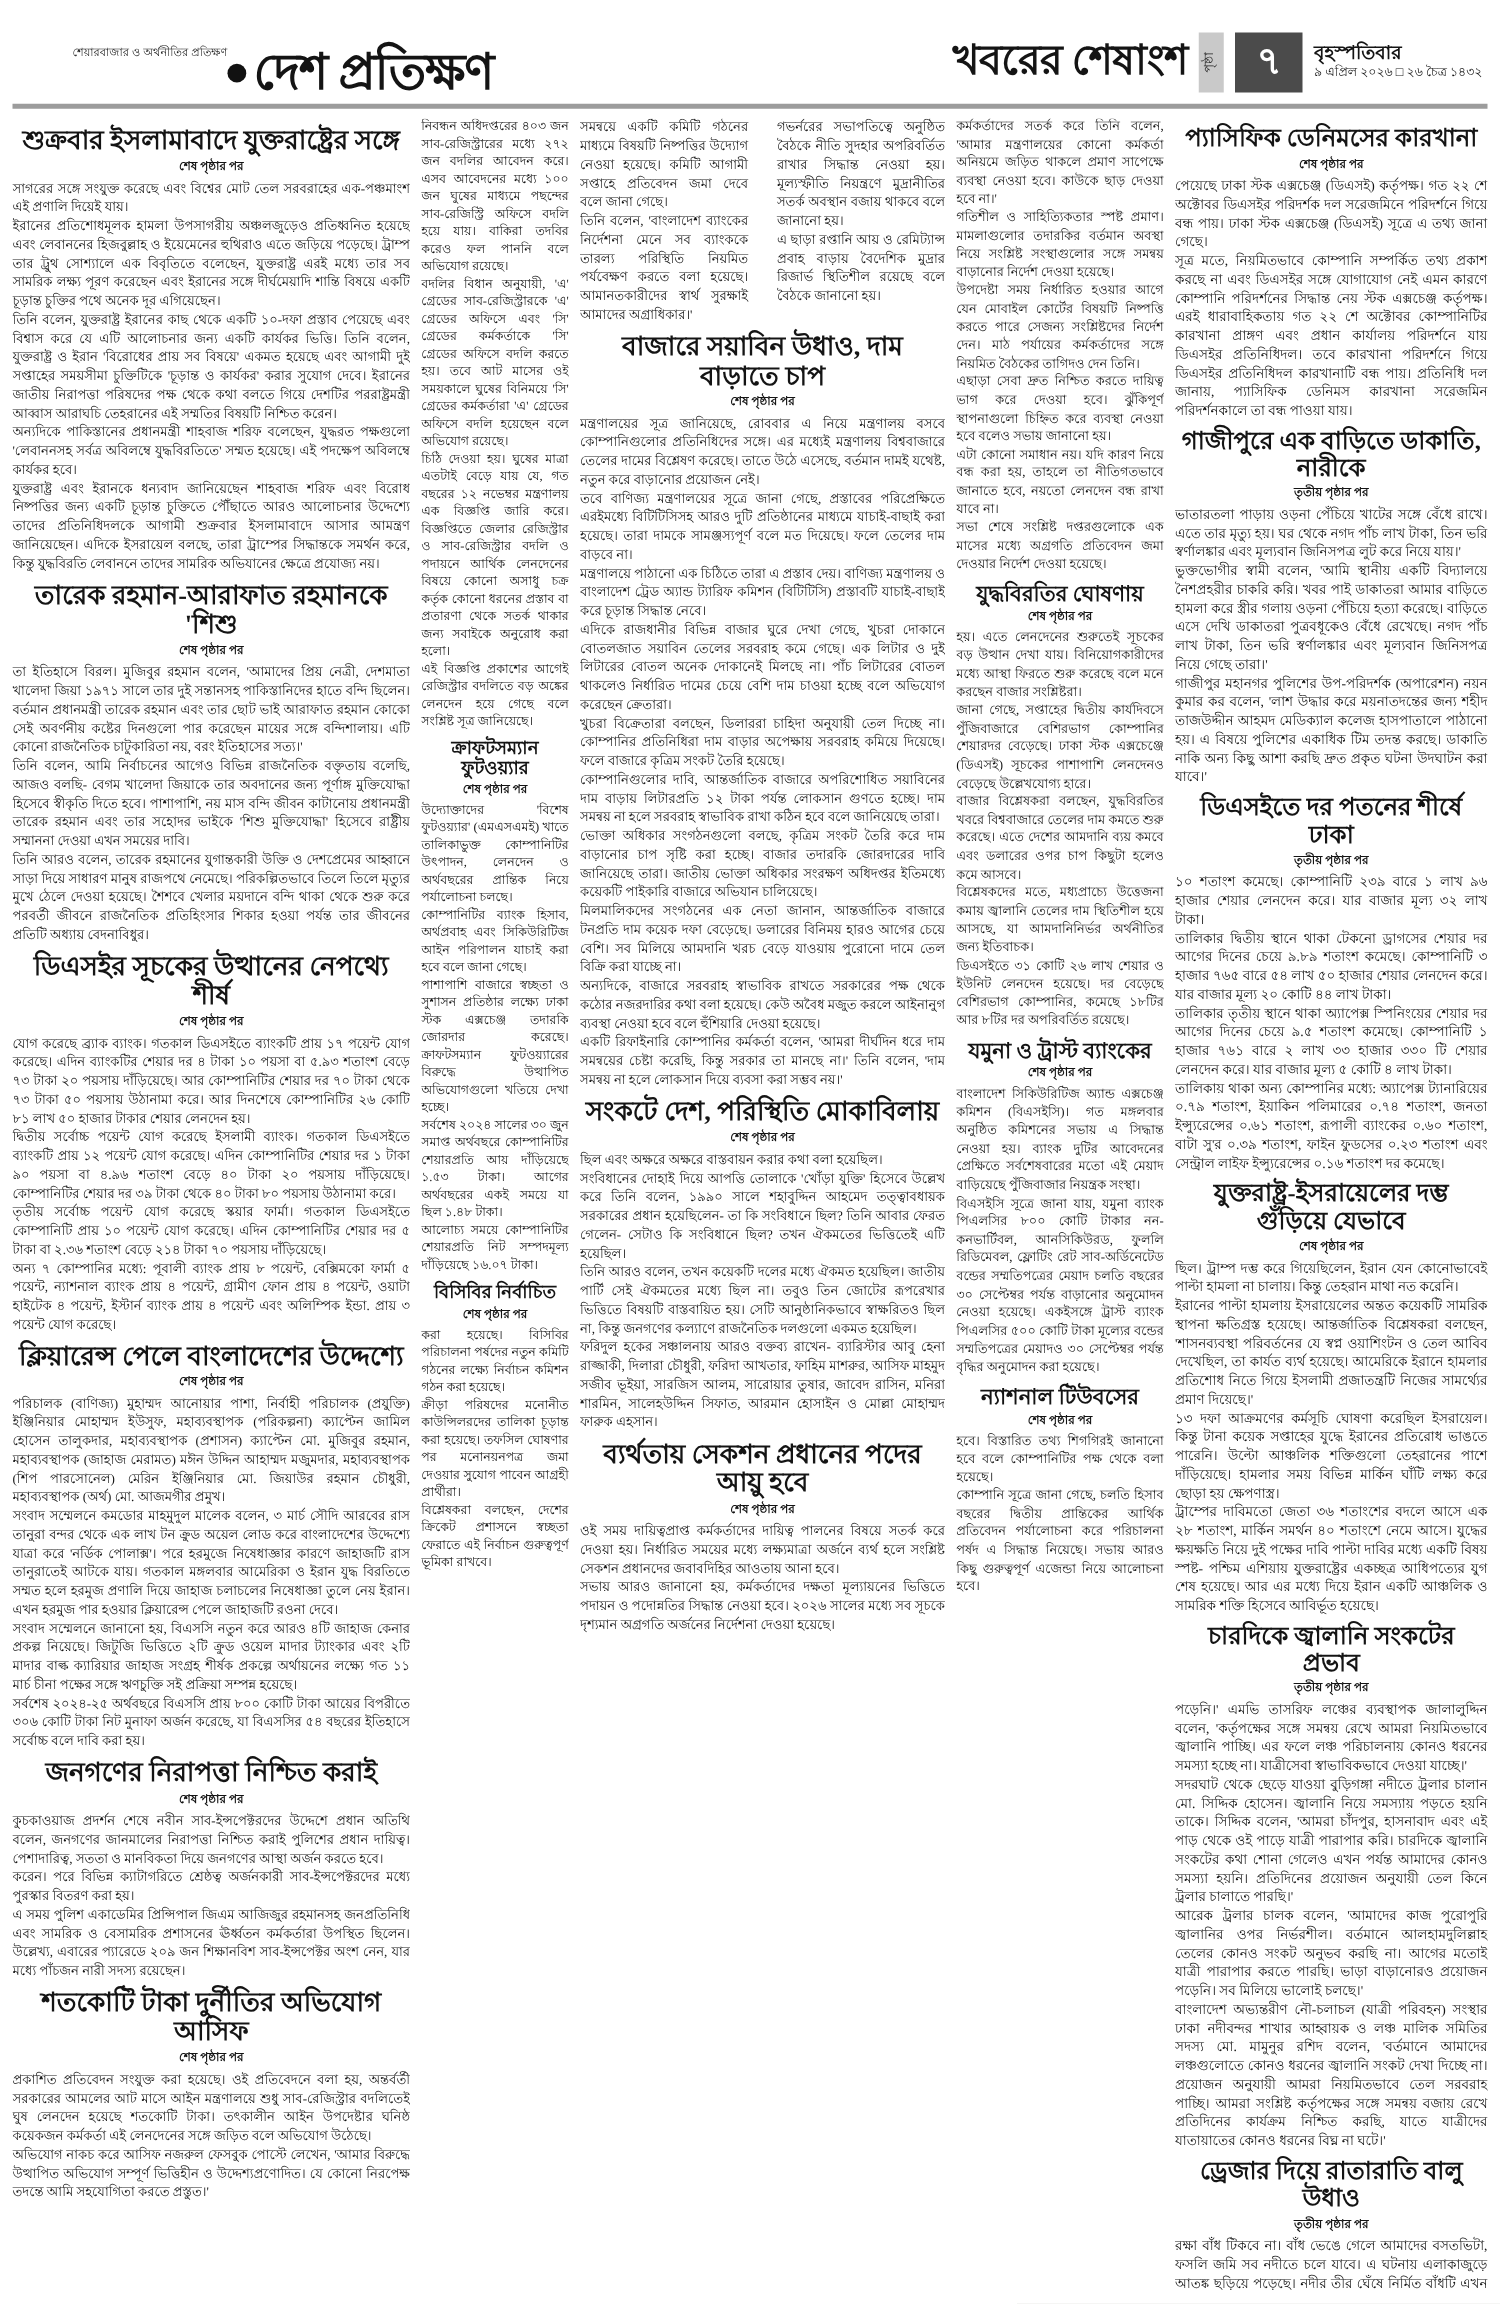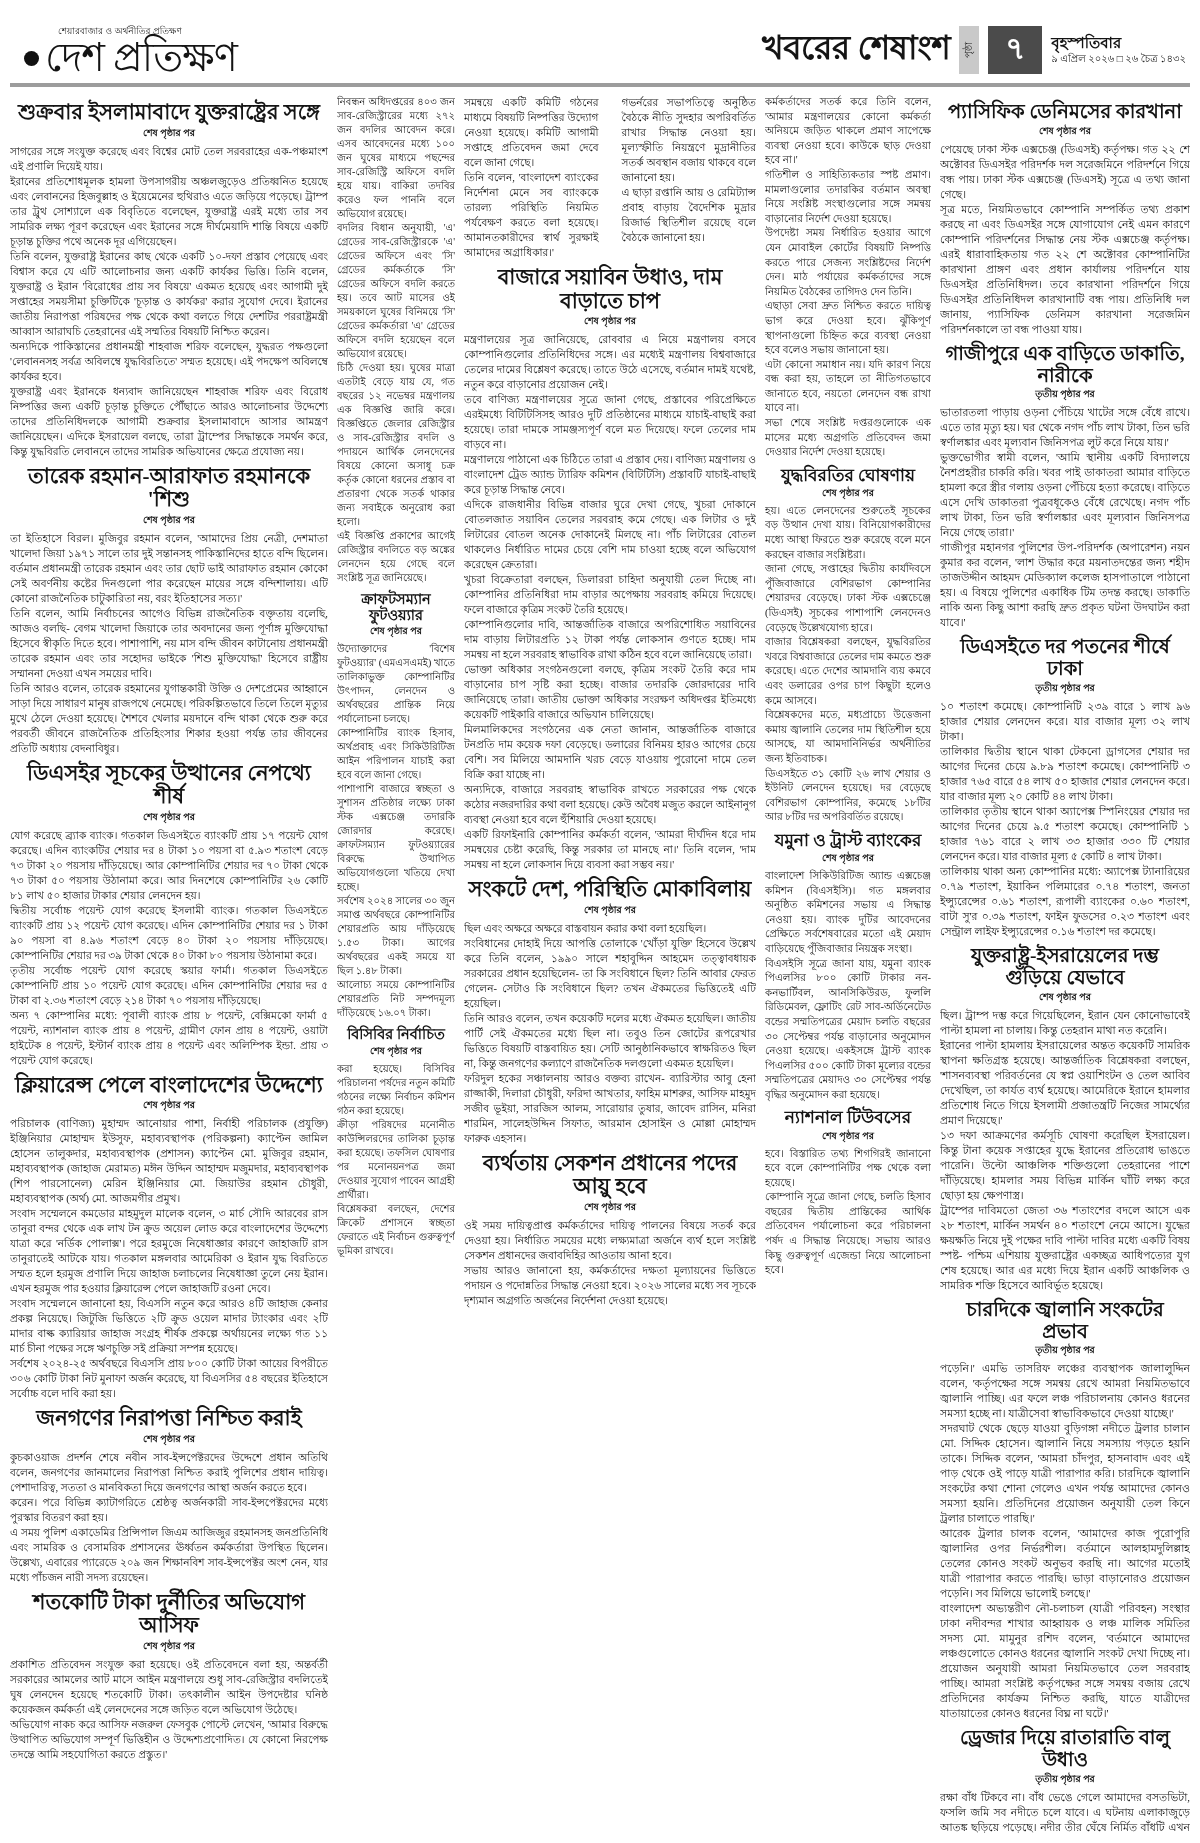--- a/index.html
+++ b/index.html
@@ -3,25 +3,25 @@
 <meta charset="utf-8">
 <style>
   html,body{margin:0;padding:0;background:#e8e8e4;}
   .page{
     width:1200px;height:1843px;margin:0 auto;background:#ffffff;color:#141414;
     font-family:"Liberation Serif","DejaVu Serif",serif;
     box-sizing:border-box;padding:6px 10px 0 10px;overflow:hidden;position:relative;
   }
   
   header{display:flex;align-items:flex-end;height:72px;}
-  .masthead{display:flex;flex-direction:column;line-height:1;padding-left:14px;}
+  .masthead{display:flex;flex-direction:row;line-height:1;padding-left:14px;}
   .tagline{font-size:9px;color:#222;margin:0 0 2px 34px;font-family:"Liberation Sans",sans-serif;}
   .mast-title{display:flex;align-items:center;gap:6px;}
   .emblem{width:15px;height:15px;border-radius:50%;background:#111;display:inline-block;}
-  .title{font-size:40px;font-weight:400;letter-spacing:-1px;}
+  .title{font-size:40px;font-weight:700;letter-spacing:-1px;}
   .header-right{margin-left:auto;display:flex;align-items:center;gap:9px;padding-right:4px;}
   .section-title{font-size:33px;font-weight:700;letter-spacing:-0.5px;white-space:nowrap;}
   .page-word-box{width:20px;height:48px;background:#c9c9c9;color:#222;display:flex;align-items:center;justify-content:center;
     writing-mode:vertical-rl;transform:rotate(180deg);font-size:10px;font-family:"Liberation Sans",sans-serif;}
   .page-number-box{width:54px;height:48px;background:#4b4b4b;color:#ffffff;display:flex;align-items:center;justify-content:center;
     font-size:31px;font-weight:700;}
   .date-block{display:flex;flex-direction:column;line-height:1.25;}
   .weekday{font-size:15px;font-weight:700;}
   .date-line{font-size:10px;}
   .rule{height:4px;background:#9c9c9c;margin-top:5px;}

